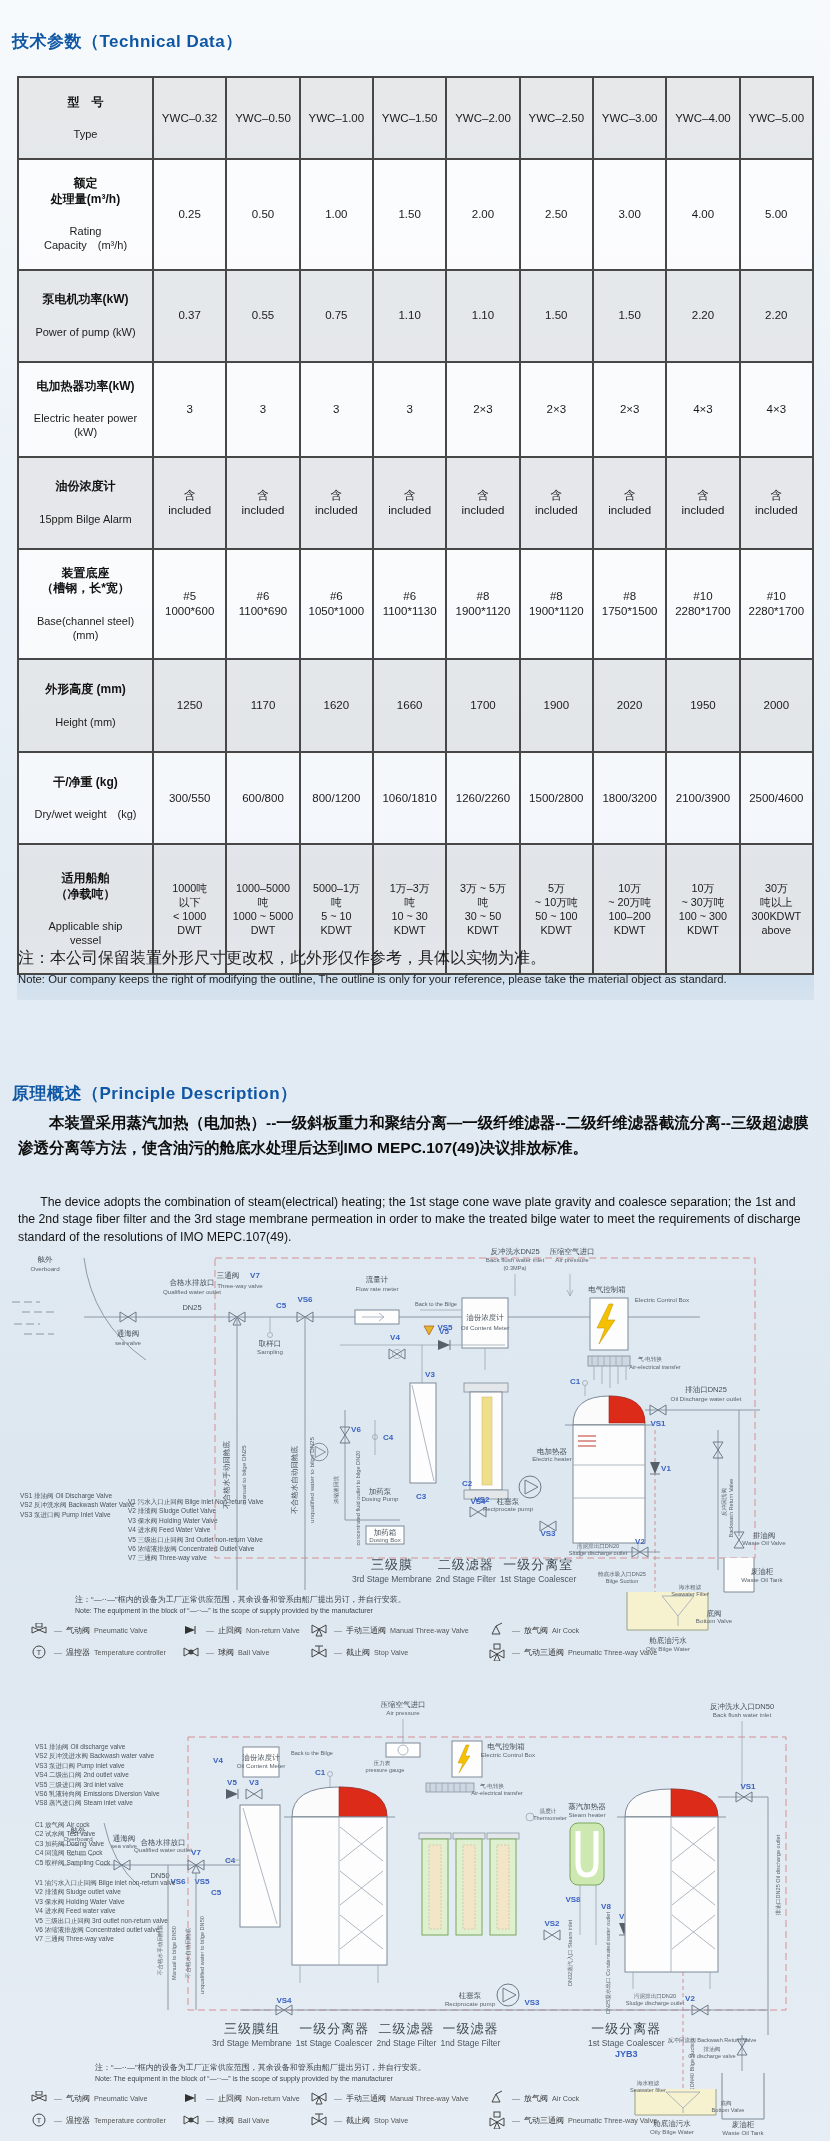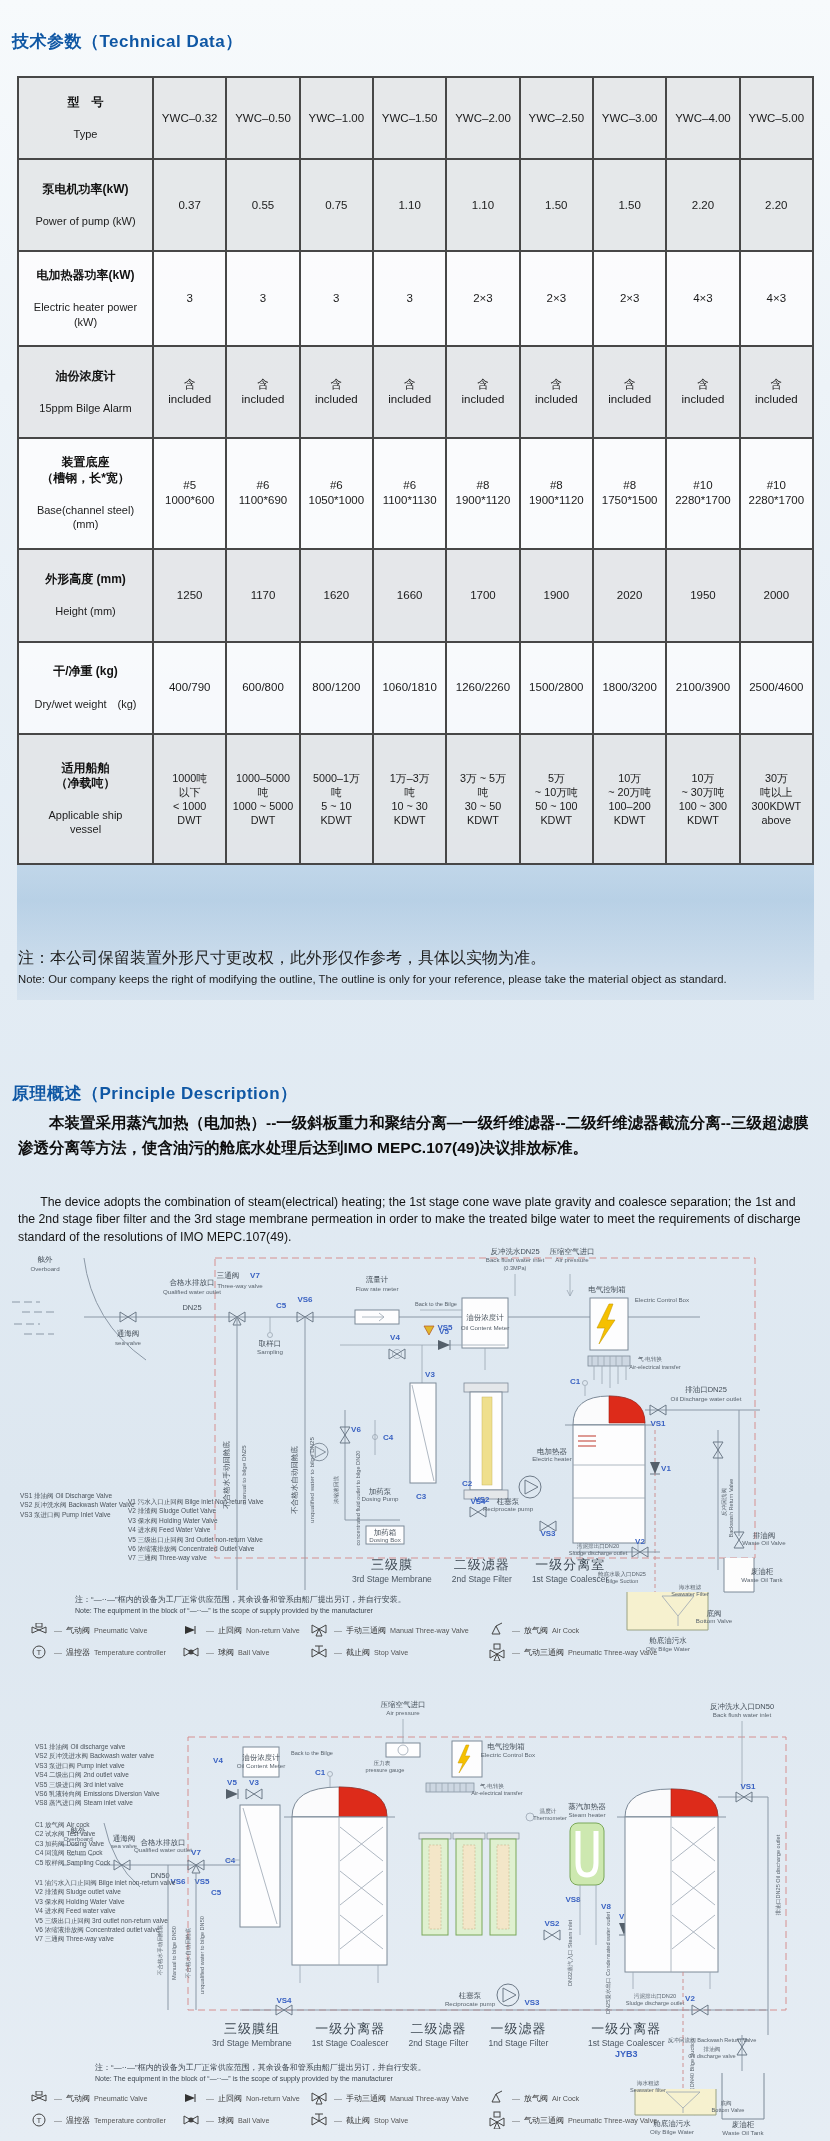--- a/index.html
+++ b/index.html
@@ -42,21 +42,21 @@
   .tcn{fill:#46505a;font-size:7.5px;text-anchor:middle;}
   .ten{fill:#5a646e;font-size:6.2px;text-anchor:middle;}
   .tsm{fill:#5a646e;font-size:5.6px;text-anchor:middle;}
   .tbl{fill:#3a62c2;font-size:8px;font-weight:bold;text-anchor:middle;}
   .vsym{stroke:#6d7a88;fill:none;stroke-width:1;}
   
   .vlist{position:absolute;font-size:6.5px;color:#4a525a;line-height:9.4px;white-space:nowrap;}
   #d1vs{left:20px;top:1491px;} #d1v{left:128px;top:1497px;}
   #d2vs{left:35px;top:1742px;} #d2c{left:35px;top:1820px;} #d2v{left:35px;top:1878px;}
   
-  .caps{position:absolute;display:flex;gap:20px;align-items:center;}
+  .caps{position:absolute;display:flex;gap:4px;align-items:center;}
   #caps1{left:352px;top:1556px;} #caps2{left:212px;top:2020px;}
   .caps .cap{text-align:center;}
   .caps .ccn{font-size:13px;color:#3d4852;letter-spacing:1px;}
   .caps .cen{font-size:8.5px;color:#4a5560;}
   #tankcap{position:absolute;left:588px;top:2020px;text-align:center;}
   #tankcap .ccn{font-size:13px;color:#3d4852;letter-spacing:1px;}
   #tankcap .cen{font-size:8.5px;color:#4a5560;}
   #tankcap .code{font-size:9px;font-weight:bold;color:#3a62c2;margin-top:1px;}
   
   .scopenote{position:absolute;width:560px;color:#3c454e;}
@@ -89,20 +89,38 @@
 
       <td class="model">YWC–0.32</td>
           <td class="model">YWC–0.50</td>
           <td class="model">YWC–1.00</td>
           <td class="model">YWC–1.50</td>
           <td class="model">YWC–2.00</td>
           <td class="model">YWC–2.50</td>
           <td class="model">YWC–3.00</td>
           <td class="model">YWC–4.00</td>
           <td class="model">YWC–5.00</td>
+        </tr>
+      <tr class="r0 wh">
+        <td class="lbl">
+          <div class="cn">额定
+处理量(m³/h)</div>
+          <div class="en">Rating
+Capacity　(m³/h)</div>
+        </td>
+
+      <td>0.25</td>
+          <td>0.50</td>
+          <td>1.00</td>
+          <td>1.50</td>
+          <td>2.00</td>
+          <td>2.50</td>
+          <td>3.00</td>
+          <td>4.00</td>
+          <td>5.00</td>
         </tr>
       <tr class="r1 gy">
         <td class="lbl">
           <div class="cn">泵电机功率(kW)</div>
           <div class="en">Power of pump (kW)</div>
         </td>
 
       <td>0.37</td>
           <td>0.55</td>
           <td>0.75</td>
@@ -197,21 +215,21 @@
           <td>2020</td>
           <td>1950</td>
           <td>2000</td>
         </tr>
       <tr class="r6 wh">
         <td class="lbl">
           <div class="cn">干/净重 (kg)</div>
           <div class="en">Dry/wet weight　(kg)</div>
         </td>
 
-      <td>400/790</td>
+      <td>300/550</td>
           <td>600/800</td>
           <td>800/1200</td>
           <td>1060/1810</td>
           <td>1260/2260</td>
           <td>1500/2800</td>
           <td>1800/3200</td>
           <td>2100/3900</td>
           <td>2500/4600</td>
         </tr>
       <tr class="r7 gy">

